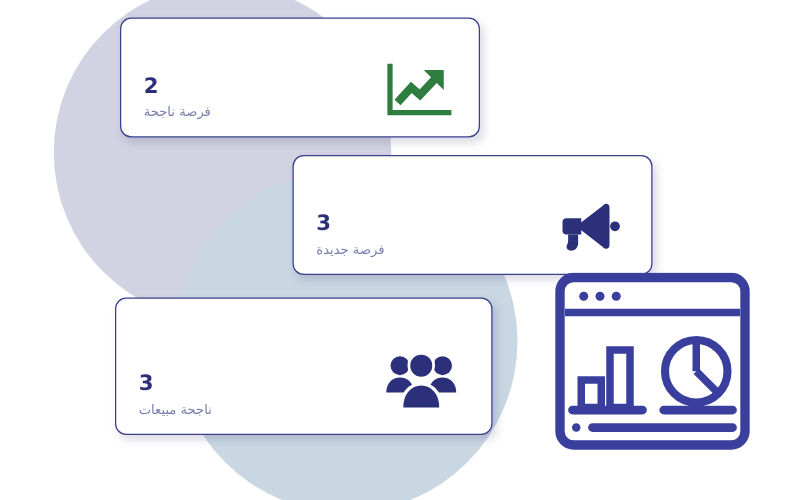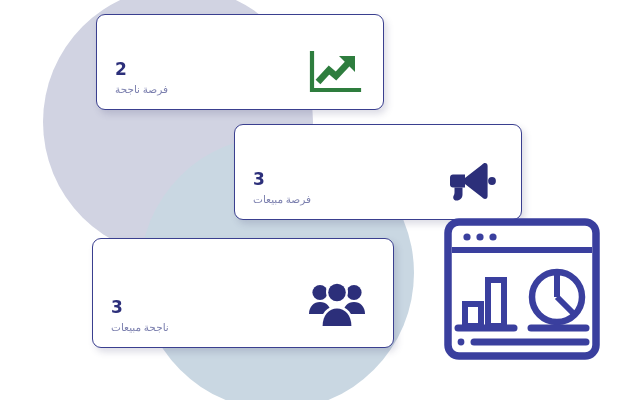--- a/index.html
+++ b/index.html
@@ -78,21 +78,20 @@
     letter-spacing: 0.2px;
   }
   .card-label {
     font-size: 10.5px;
     color: #7b7fae;
     direction: rtl;
     unicode-bidi: isolate;
     margin-top: 5px;
     line-height: 1.2;
     white-space: nowrap;
-    font-family: Liberation Serif, serif;
   }
   .card-icon {
     position: absolute;
     right: 16px;
     bottom: 14px;
     width: 54px;
     height: 46px;
   }
 
   #card-success { left: 96px;  top: 14px;  width: 288px; height: 96px; }
@@ -138,21 +137,21 @@
           <path d="M34 7 L50 7 L50 23 Z" fill="#2e7d3e"></path>
         </svg>
       </div>
     </div>
   </div>
 
   <div class="card" id="card-new">
     <div class="card-inner">
       <div class="card-text">
         <div class="card-value">3</div>
-        <div class="card-label">فرصة مبيعات</div>
+        <div class="card-label">فرصة جديدة</div>
       </div>
       <div class="card-icon">
         <svg viewBox="0 0 56 46" xmlns="http://www.w3.org/2000/svg">
           <g fill="#2c2f7a">
 
             <path d="M44 4 C45.6 4 46.6 5.2 46.6 7 L46.6 37 C46.6 38.9 45.6 40 44 40 C42.9 40 42.1 39.4 41 38.3 L22 23.6 L22 20.4 L41 5.7 C42.1 4.6 42.9 4 44 4 Z"></path>
 
             <path d="M12 15.5 L24 15.5 L24 28.5 L12 28.5 C10.3 28.5 9 27.2 9 25.5 L9 18.5 C9 16.8 10.3 15.5 12 15.5 Z"></path>
 
             <path d="M13.5 28.5 L21.5 28.5 L21.5 35.5 C21.5 39 19 41.5 15.8 41.5 C13.6 41.5 12.2 40.3 12.2 38.4 C12.2 36.9 13.5 36 13.5 33.8 Z"></path>

